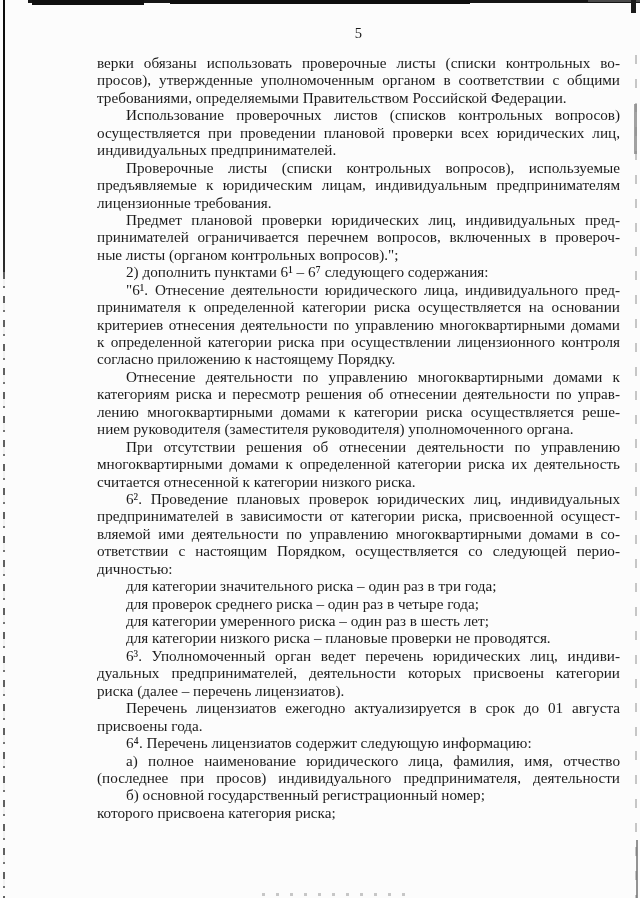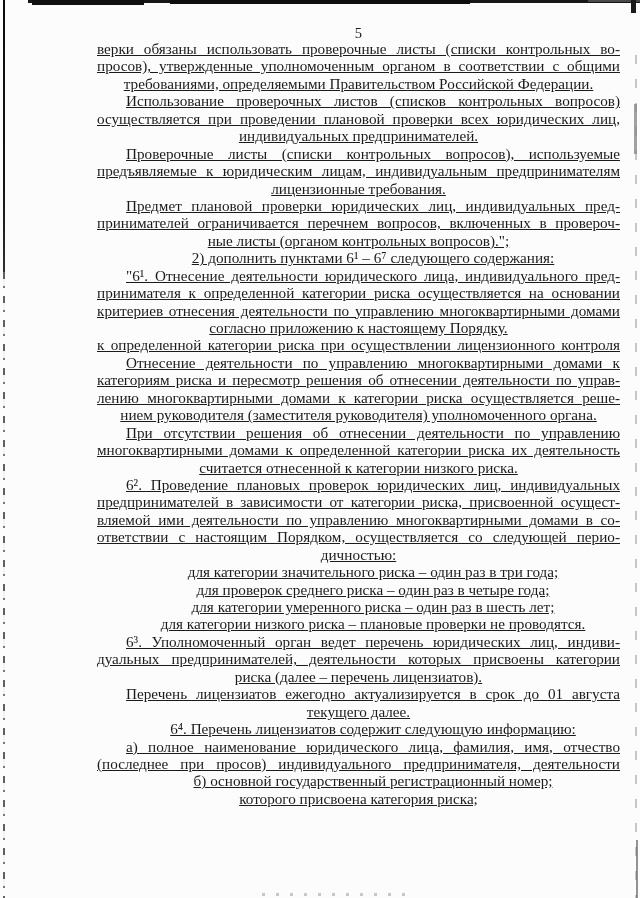--- a/index.html
+++ b/index.html
@@ -13,27 +13,27 @@
   }
   .page-number {
     position: absolute;
     left: 97px; top: 25px; width: 523px;
     text-align: center;
     font-size: 14.5px;
     letter-spacing: 0.5px;
   }
   .text-block {
     position: absolute;
-    left: 97px; top: 40px; width: 523px; text-decoration: underline;
+    left: 97px; top: 54px; width: 523px;
   }
   .line {
     height: 17.45px;
     line-height: 17.45px;
     font-size: 15.2px;
-    text-align: center;
+    text-align: left;
     white-space: normal;
   }
   .line.just { text-align: justify; text-align-last: justify; }
   .line.indent { padding-left: 29px; }
 
   
   .art { position: absolute; pointer-events: none; }
   .scan-top-line   { left: 28px;  top: 0; width: 612px; height: 3px; background: #161616; }
   .scan-top-blob1  { left: 32px;  top: 0; width: 112px; height: 5px; background: #101010; }
   .scan-top-blob2  { left: 170px; top: 0; width: 300px; height: 4px; background: #0e0e0e; }
@@ -83,43 +83,43 @@
       <div class="line indent just">Проверочные листы (списки контрольных вопросов), используемые</div>
       <div class="line just">предъявляемые к юридическим лицам, индивидуальным предпринимателям</div>
       <div class="line">лицензионные требования.</div>
       <div class="line indent just">Предмет плановой проверки юридических лиц, индивидуальных пред-</div>
       <div class="line just">принимателей ограничивается перечнем вопросов, включенных в провероч-</div>
       <div class="line">ные листы (органом контрольных вопросов).";</div>
       <div class="line indent">2) дополнить пунктами 6¹ – 6⁷ следующего содержания:</div>
       <div class="line indent just">"6¹. Отнесение деятельности юридического лица, индивидуального пред-</div>
       <div class="line just">принимателя к определенной категории риска осуществляется на основании</div>
       <div class="line just">критериев отнесения деятельности по управлению многоквартирными домами</div>
+      <div class="line just">к определенной категории риска при осуществлении лицензионного контроля</div>
       <div class="line">согласно приложению к настоящему Порядку.</div>
-      <div class="line just">к определенной категории риска при осуществлении лицензионного контроля</div>
       <div class="line indent just">Отнесение деятельности по управлению многоквартирными домами к</div>
       <div class="line just">категориям риска и пересмотр решения об отнесении деятельности по управ-</div>
       <div class="line just">лению многоквартирными домами к категории риска осуществляется реше-</div>
       <div class="line">нием руководителя (заместителя руководителя) уполномоченного органа.</div>
       <div class="line indent just">При отсутствии решения об отнесении деятельности по управлению</div>
       <div class="line just">многоквартирными домами к определенной категории риска их деятельность</div>
       <div class="line">считается отнесенной к категории низкого риска.</div>
       <div class="line indent just">6². Проведение плановых проверок юридических лиц, индивидуальных</div>
       <div class="line just">предпринимателей в зависимости от категории риска, присвоенной осущест-</div>
       <div class="line just">вляемой ими деятельности по управлению многоквартирными домами в со-</div>
       <div class="line just">ответствии с настоящим Порядком, осуществляется со следующей перио-</div>
       <div class="line">дичностью:</div>
       <div class="line indent">для категории значительного риска – один раз в три года;</div>
       <div class="line indent">для проверок среднего риска – один раз в четыре года;</div>
       <div class="line indent">для категории умеренного риска – один раз в шесть лет;</div>
       <div class="line indent">для категории низкого риска – плановые проверки не проводятся.</div>
       <div class="line indent just">6³. Уполномоченный орган ведет перечень юридических лиц, индиви-</div>
       <div class="line just">дуальных предпринимателей, деятельности которых присвоены категории</div>
       <div class="line">риска (далее – перечень лицензиатов).</div>
       <div class="line indent just">Перечень лицензиатов ежегодно актуализируется в срок до 01 августа</div>
-      <div class="line">текущего далее.</div>
+      <div class="line">присвоены года.</div>
       <div class="line indent">6⁴. Перечень лицензиатов содержит следующую информацию:</div>
       <div class="line indent just">а) полное наименование юридического лица, фамилия, имя, отчество</div>
       <div class="line just">(последнее при просов) индивидуального предпринимателя, деятельности</div>
       <div class="line indent">б) основной государственный регистрационный номер;</div>
       <div class="line">которого присвоена категория риска;</div>
     </div>
 
 </div>
 
 </body></html>

